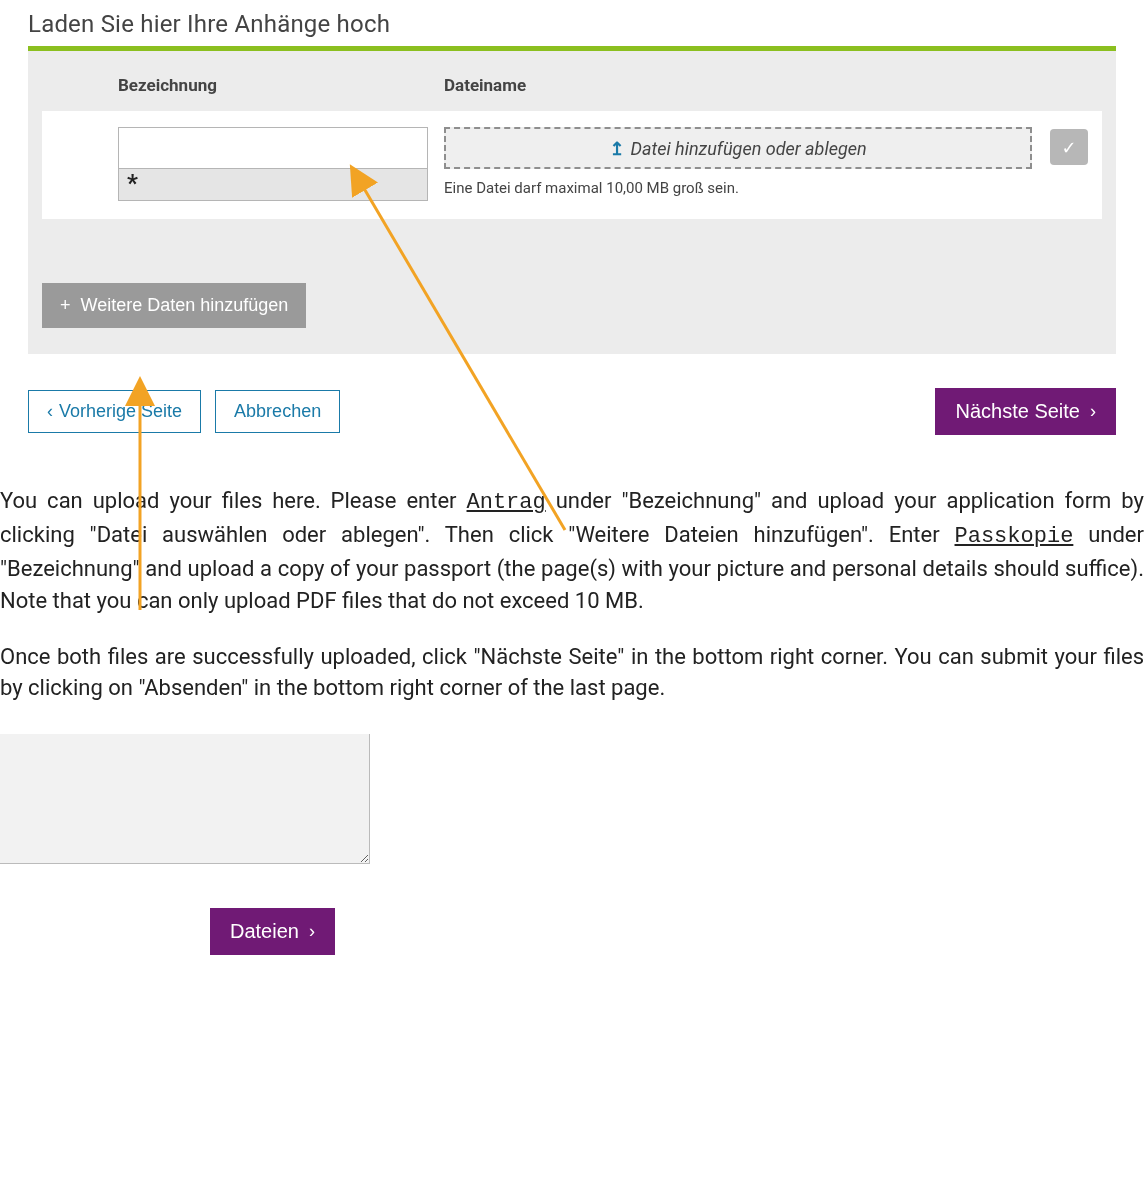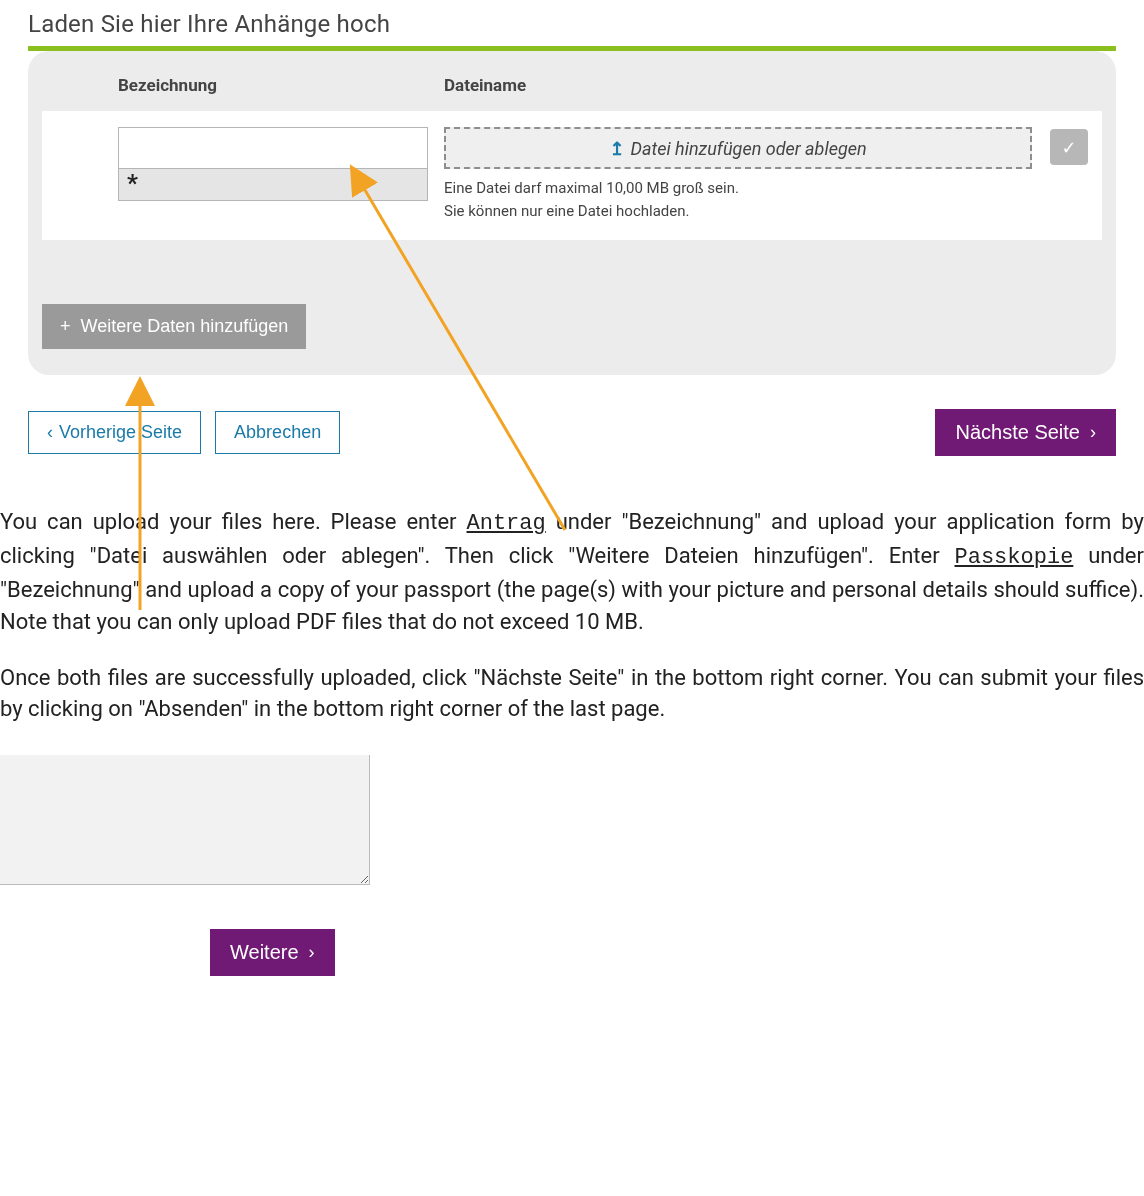--- a/index.html
+++ b/index.html
@@ -19,21 +19,20 @@
     }
     .green-rule {
       height: 5px;
       background: #8bbf1f;
       margin: 0 28px;
     }
     .upload-panel {
       background: #ececec;
       margin: 0 28px;
       padding: 24px 14px 26px 14px;
-      border-radius: 21px;
     }
     .col-headers {
       display: flex;
       padding-left: 76px;
       padding-bottom: 16px;
     }
     .hdr-bez { 
       width: 326px; 
       font-weight: 700; 
       color: #444; 
@@ -200,21 +199,20 @@
       <input type="text" class="bez-input" value="" style="">
       <div class="bez-under">*</div>
     </div>
     <div class="file-col">
       <div class="dropzone">
         <span class="uparrow">↥</span>
         <span>Datei hinzufügen oder ablegen</span>
       </div>
       <div class="hints">
         <div>Eine Datei darf maximal 10,00 MB groß sein.</div>
-        <div>Sie können nur eine Datei hochladen.</div>
       </div>
     </div>
     <div class="check-col">
       <div class="check-btn">
         <span>✓</span>
       </div>
     </div>
   </div>
 
   <button class="add-more">
@@ -243,21 +241,21 @@
   <p>
     <span>You can upload your files here. Please enter </span><span class="mono-u">Antrag</span><span> under "Bezeichnung" and upload your application form by clicking "Datei auswählen oder ablegen". Then click "Weitere Dateien hinzufügen". Enter </span><span class="mono-u">Passkopie</span><span> under "Bezeichnung" and upload a copy of your passport (the page(s) with your picture and personal details should suffice). Note that you can only upload PDF files that do not exceed 10 MB.</span>
   </p>
   <p>Once both files are successfully uploaded, click "Nächste Seite" in the bottom right corner. You can submit your files by clicking on "Absenden" in the bottom right corner of the last page.</p>
 </div>
 
 <div class="bottom-crop"></div>
 
 <div class="absenden-wrap">
   <button class="btn-primary">
-    <span>Weitere</span>
+    <span>Dateien</span>
     <span class="chev">›</span>
   </button>
 </div>
 
 <svg class="overlay" height="640">
   <defs>
     <marker id="ah" markerWidth="10" markerHeight="10" refX="2" refY="5" orient="auto">
       <path d="M0,0 L10,5 L0,10 Z" fill="#f2a324"></path>
     </marker>
   </defs>

